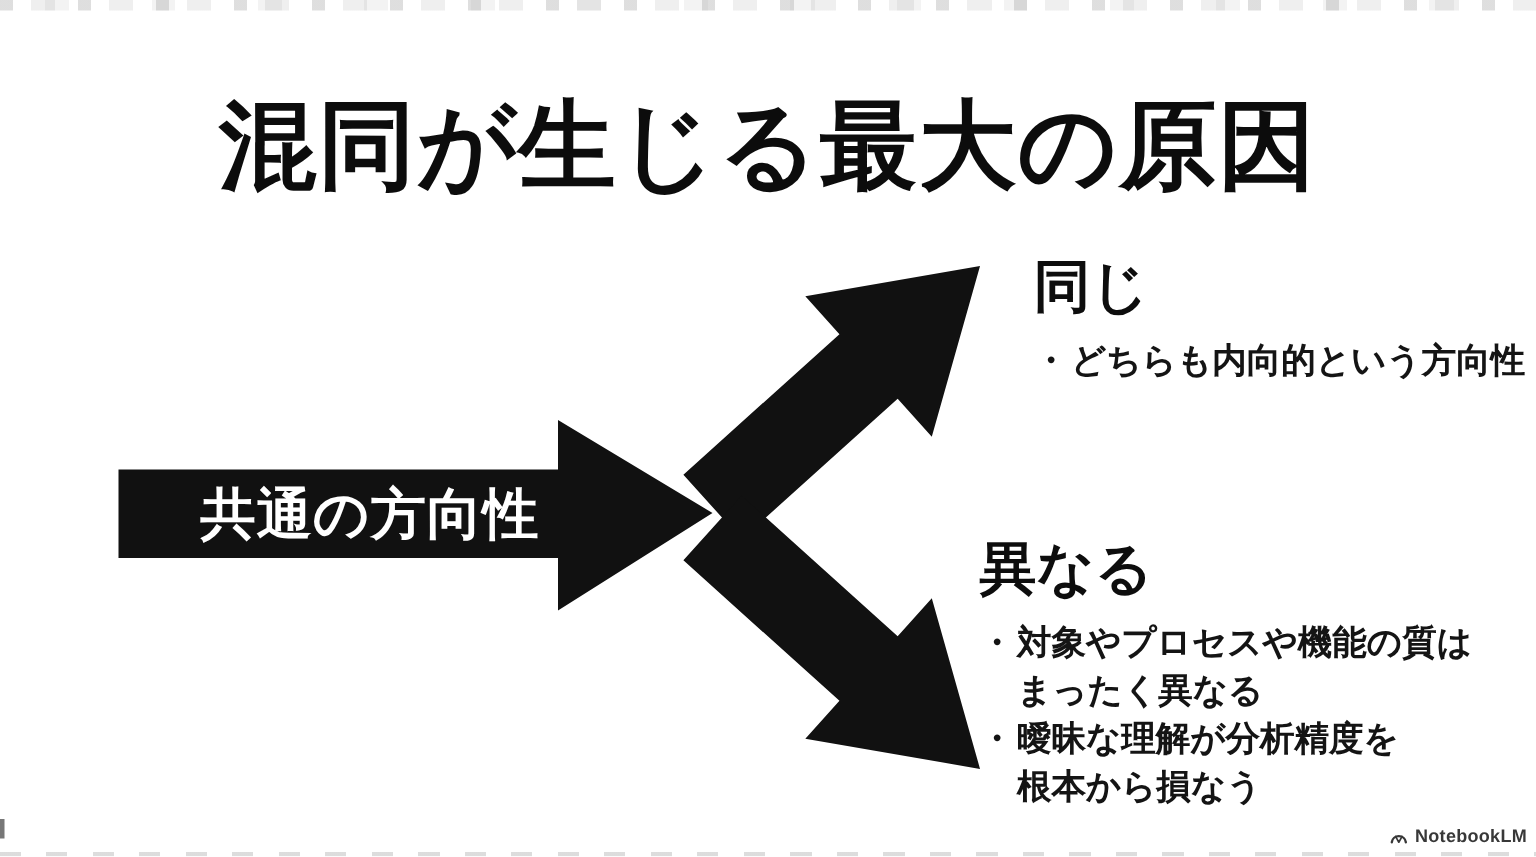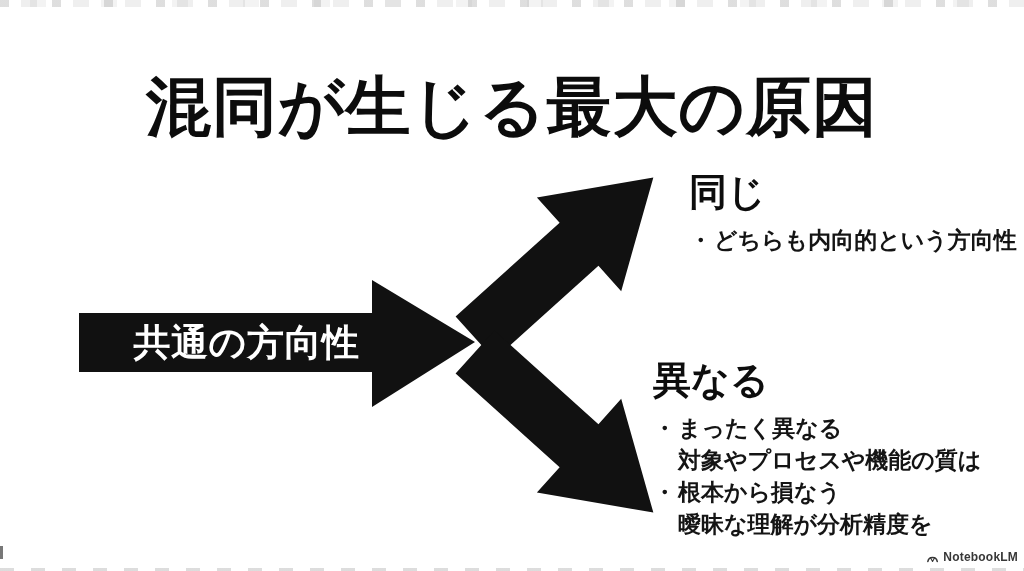--- a/index.html
+++ b/index.html
@@ -21,21 +21,21 @@
   }
   .edge-artifact.bottom{
     bottom:0;height:3px;opacity:.35;
     background:repeating-linear-gradient(90deg, rgba(60,60,60,.5) 0 14px, transparent 14px 31px);
   }
   .edge-artifact.left-tick{
     left:0;right:auto;top:546px;width:3px;height:13px;
     background:#4a4a4a;opacity:.75;
   }
   .title{
-    position:absolute;left:0;right:0;top:50px;margin:16px;
+    position:absolute;left:0;right:0;top:50px;margin:6px;
     text-align:center;
     font-size:65px;line-height:82px;font-weight:900;
     letter-spacing:1px;color:#0c0c0c;
   }
   .arrows{position:absolute;left:0;top:0;width:1024px;height:571px;}
   .arrows polygon{fill:#111111;}
   .source-label{
     position:absolute;left:79px;top:313px;width:293px;height:59px;
     box-sizing:border-box;padding-left:42px;
     display:flex;align-items:center;justify-content:center;
@@ -90,29 +90,29 @@
         <span class="bl">どちらも内向的という方向性</span>
       </span>
     </div>
   </section>
 
   <section class="branch different">
     <h2>異なる</h2>
     <div class="bullet">
       <span class="marker">・</span>
       <span class="text">
+        <span class="bl">対象やプロセスや機能の質は</span>
         <span class="bl">まったく異なる</span>
-        <span class="bl">対象やプロセスや機能の質は</span>
       </span>
     </div>
     <div class="bullet">
       <span class="marker">・</span>
       <span class="text">
+        <span class="bl">曖昧な理解が分析精度を</span>
         <span class="bl">根本から損なう</span>
-        <span class="bl">曖昧な理解が分析精度を</span>
       </span>
     </div>
   </section>
 
   <div class="footer">
     <svg width="13" height="13" viewBox="0 0 14 14" xmlns="http://www.w3.org/2000/svg">
       <path d="M2 11.3 A5.1 5.1 0 0 1 12.1 11.3" fill="none" stroke="#383838" stroke-width="1.7" stroke-linecap="round"></path>
       <path d="M7.05 11.3 L4.7 7.1 M7.05 11.3 L9.4 7.1" fill="none" stroke="#383838" stroke-width="1.2" stroke-linecap="round"></path>
     </svg>
     <span>NotebookLM</span>

